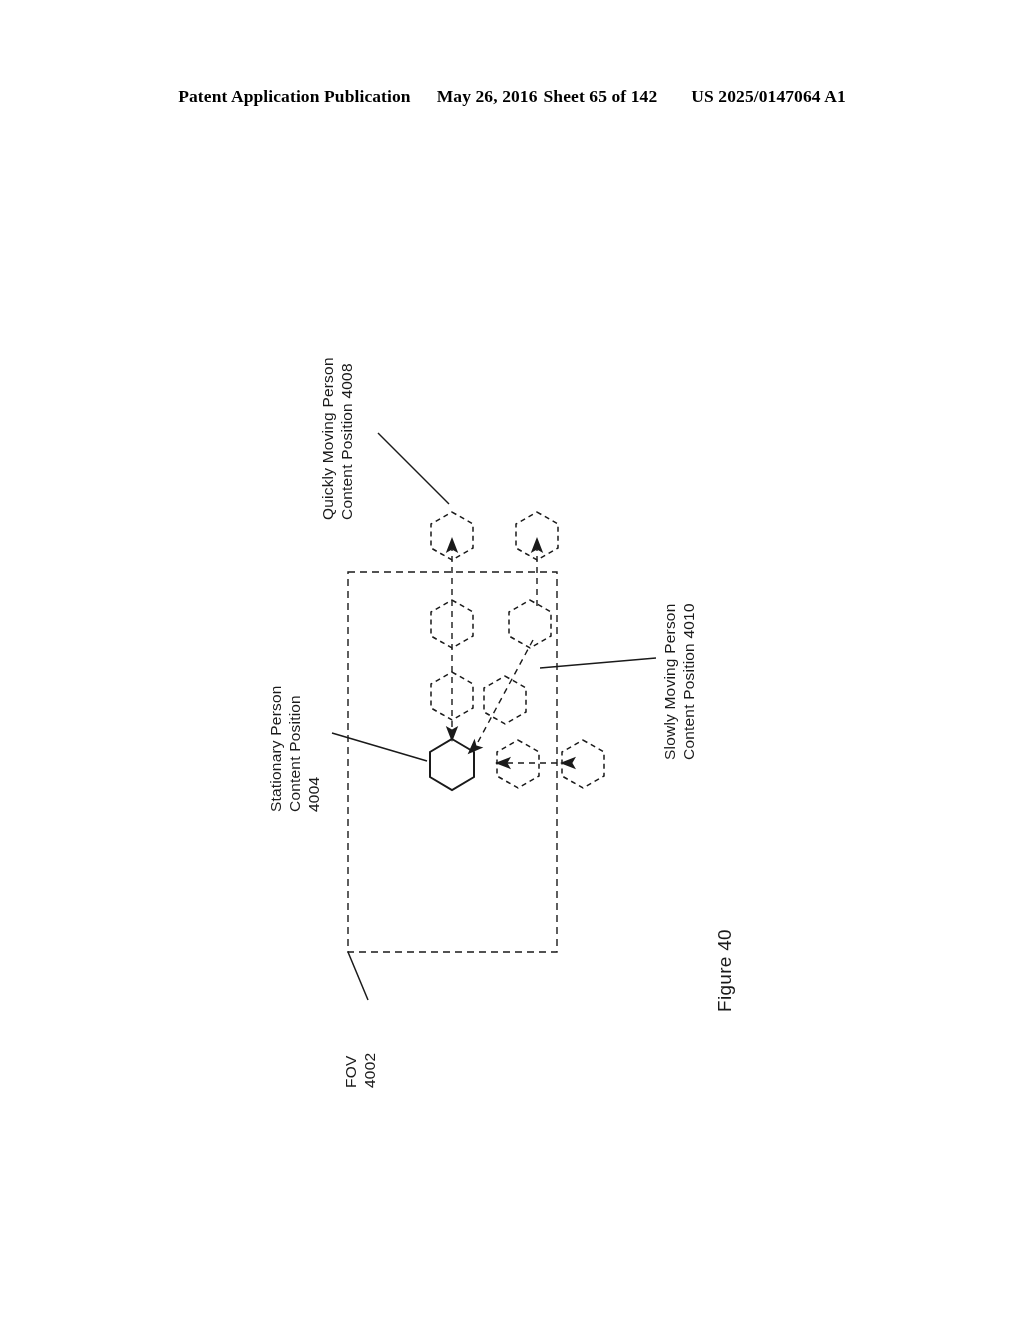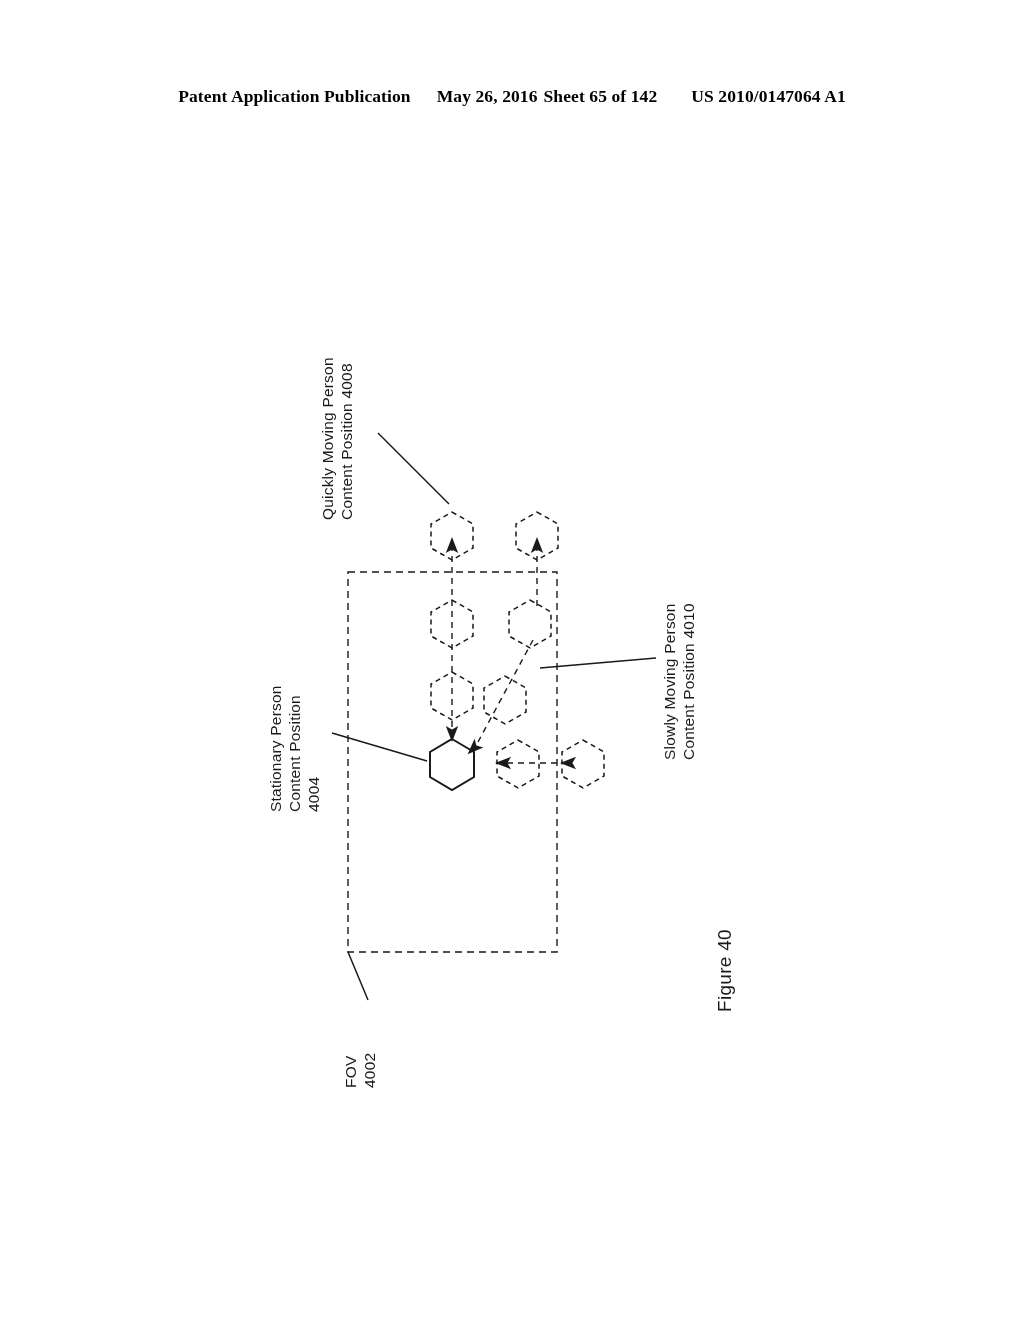--- a/index.html
+++ b/index.html
@@ -78,21 +78,21 @@
     letter-spacing: 0.3px;
   }
 </style>
 </head>
 <body>
 
 <div id="pub-header">
   <span class="h-pub">Patent Application Publication</span>
   <span class="h-date">May 26, 2016</span>
   <span class="h-sheet">Sheet 65 of 142</span>
-  <span class="h-num">US 2010/0147064 A1</span>
+  <span class="h-num">US 2025/0147064 A1</span>
 </div>
 
 <svg id="figure-canvas" viewBox="0 0 1024 1320" xmlns="http://www.w3.org/2000/svg">
 
   <defs>
 
     <g id="arrow-up">
       <path d="M 0,-9 L 6.2,7 L 0,3.4 L -6.2,7 Z" fill="#1a1a1a"></path>
     </g>
 

